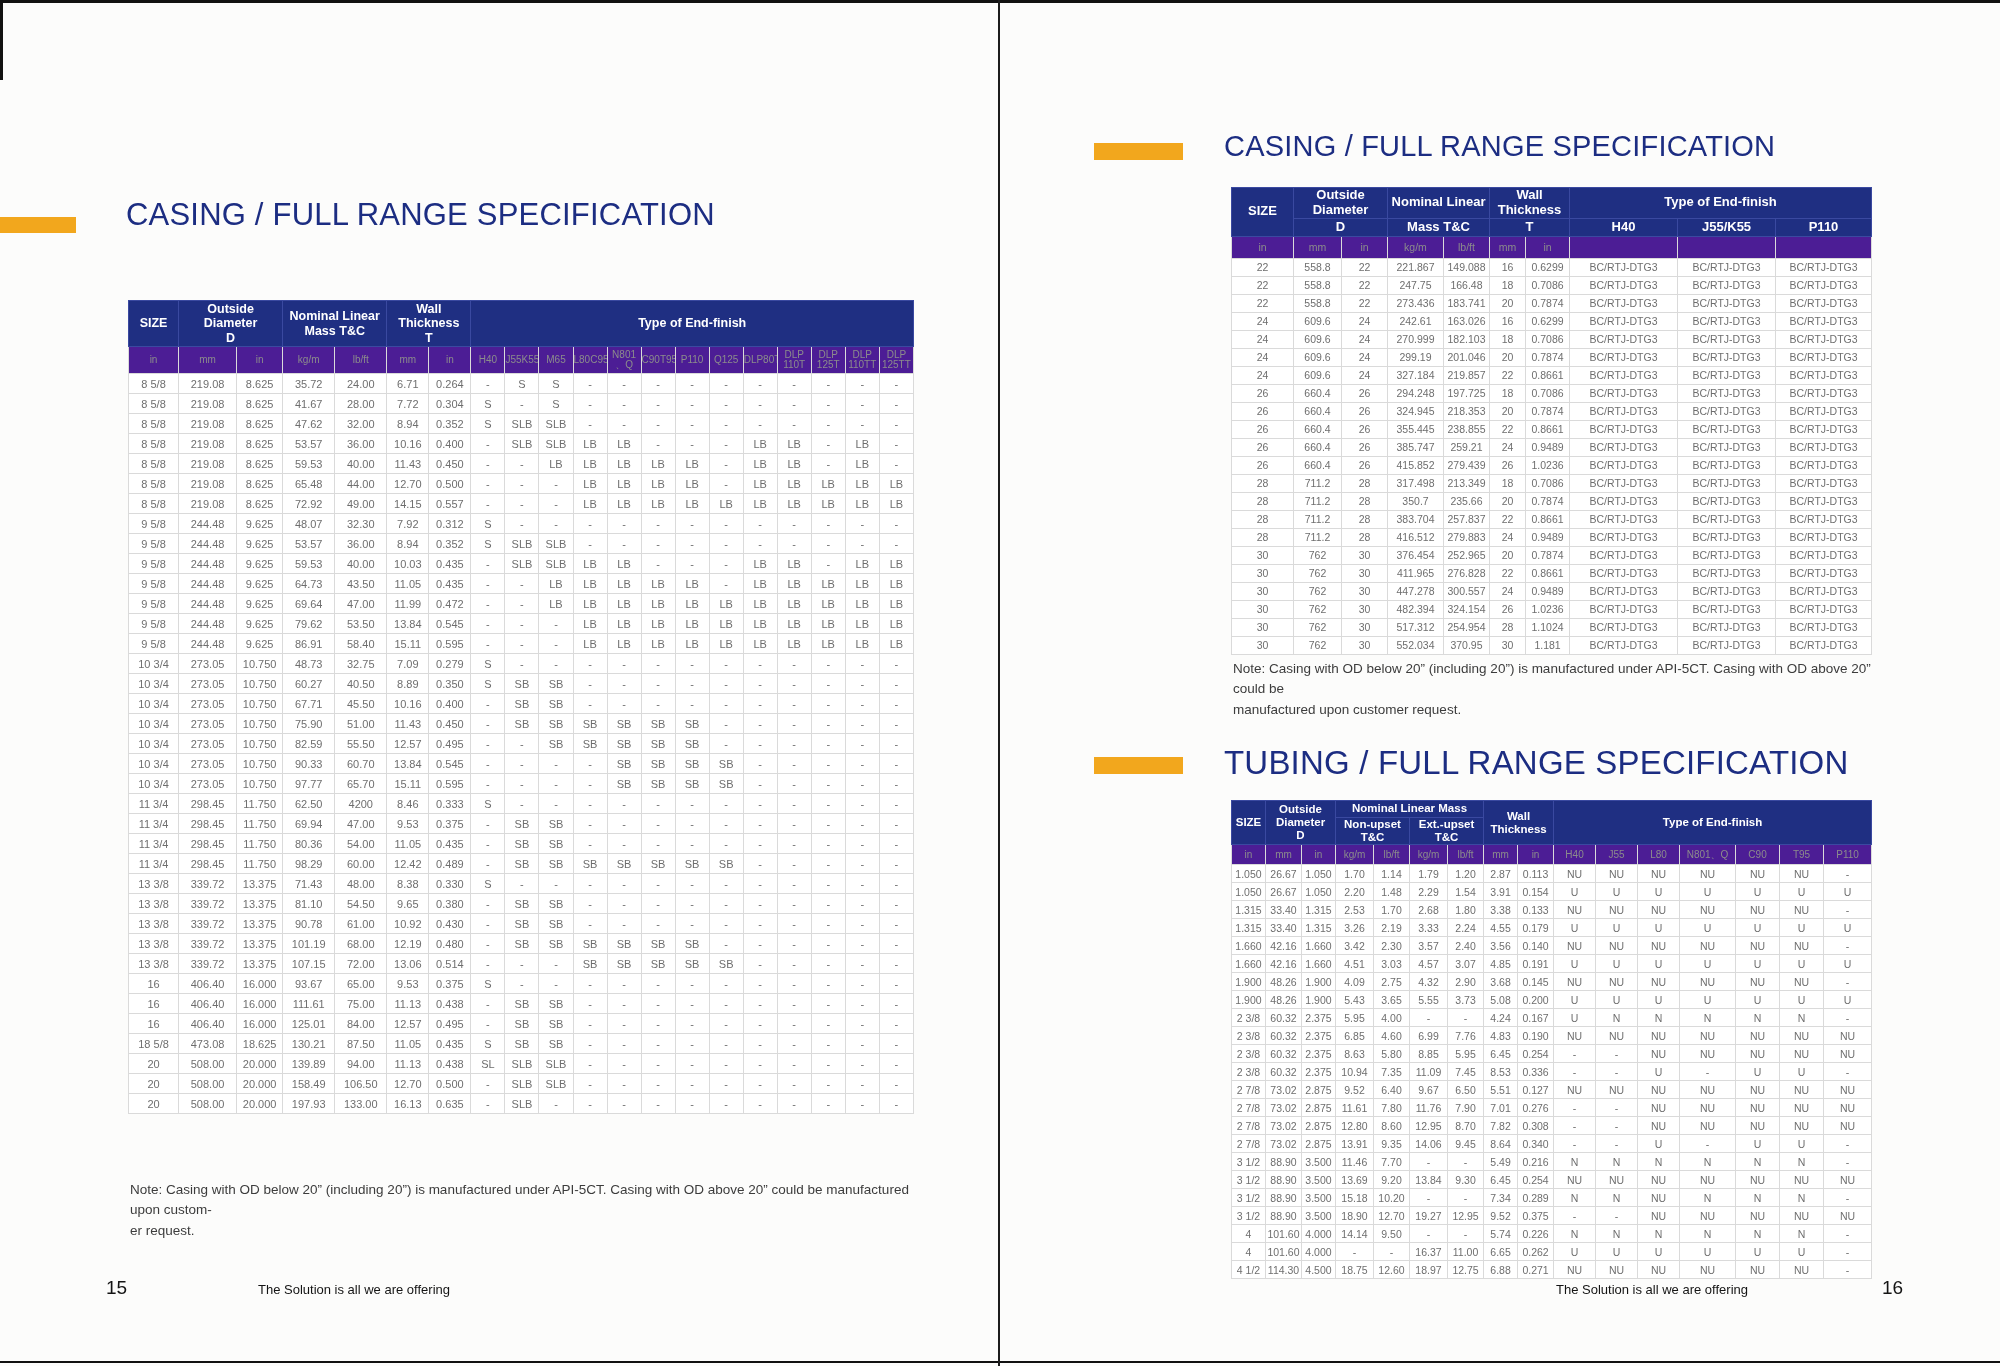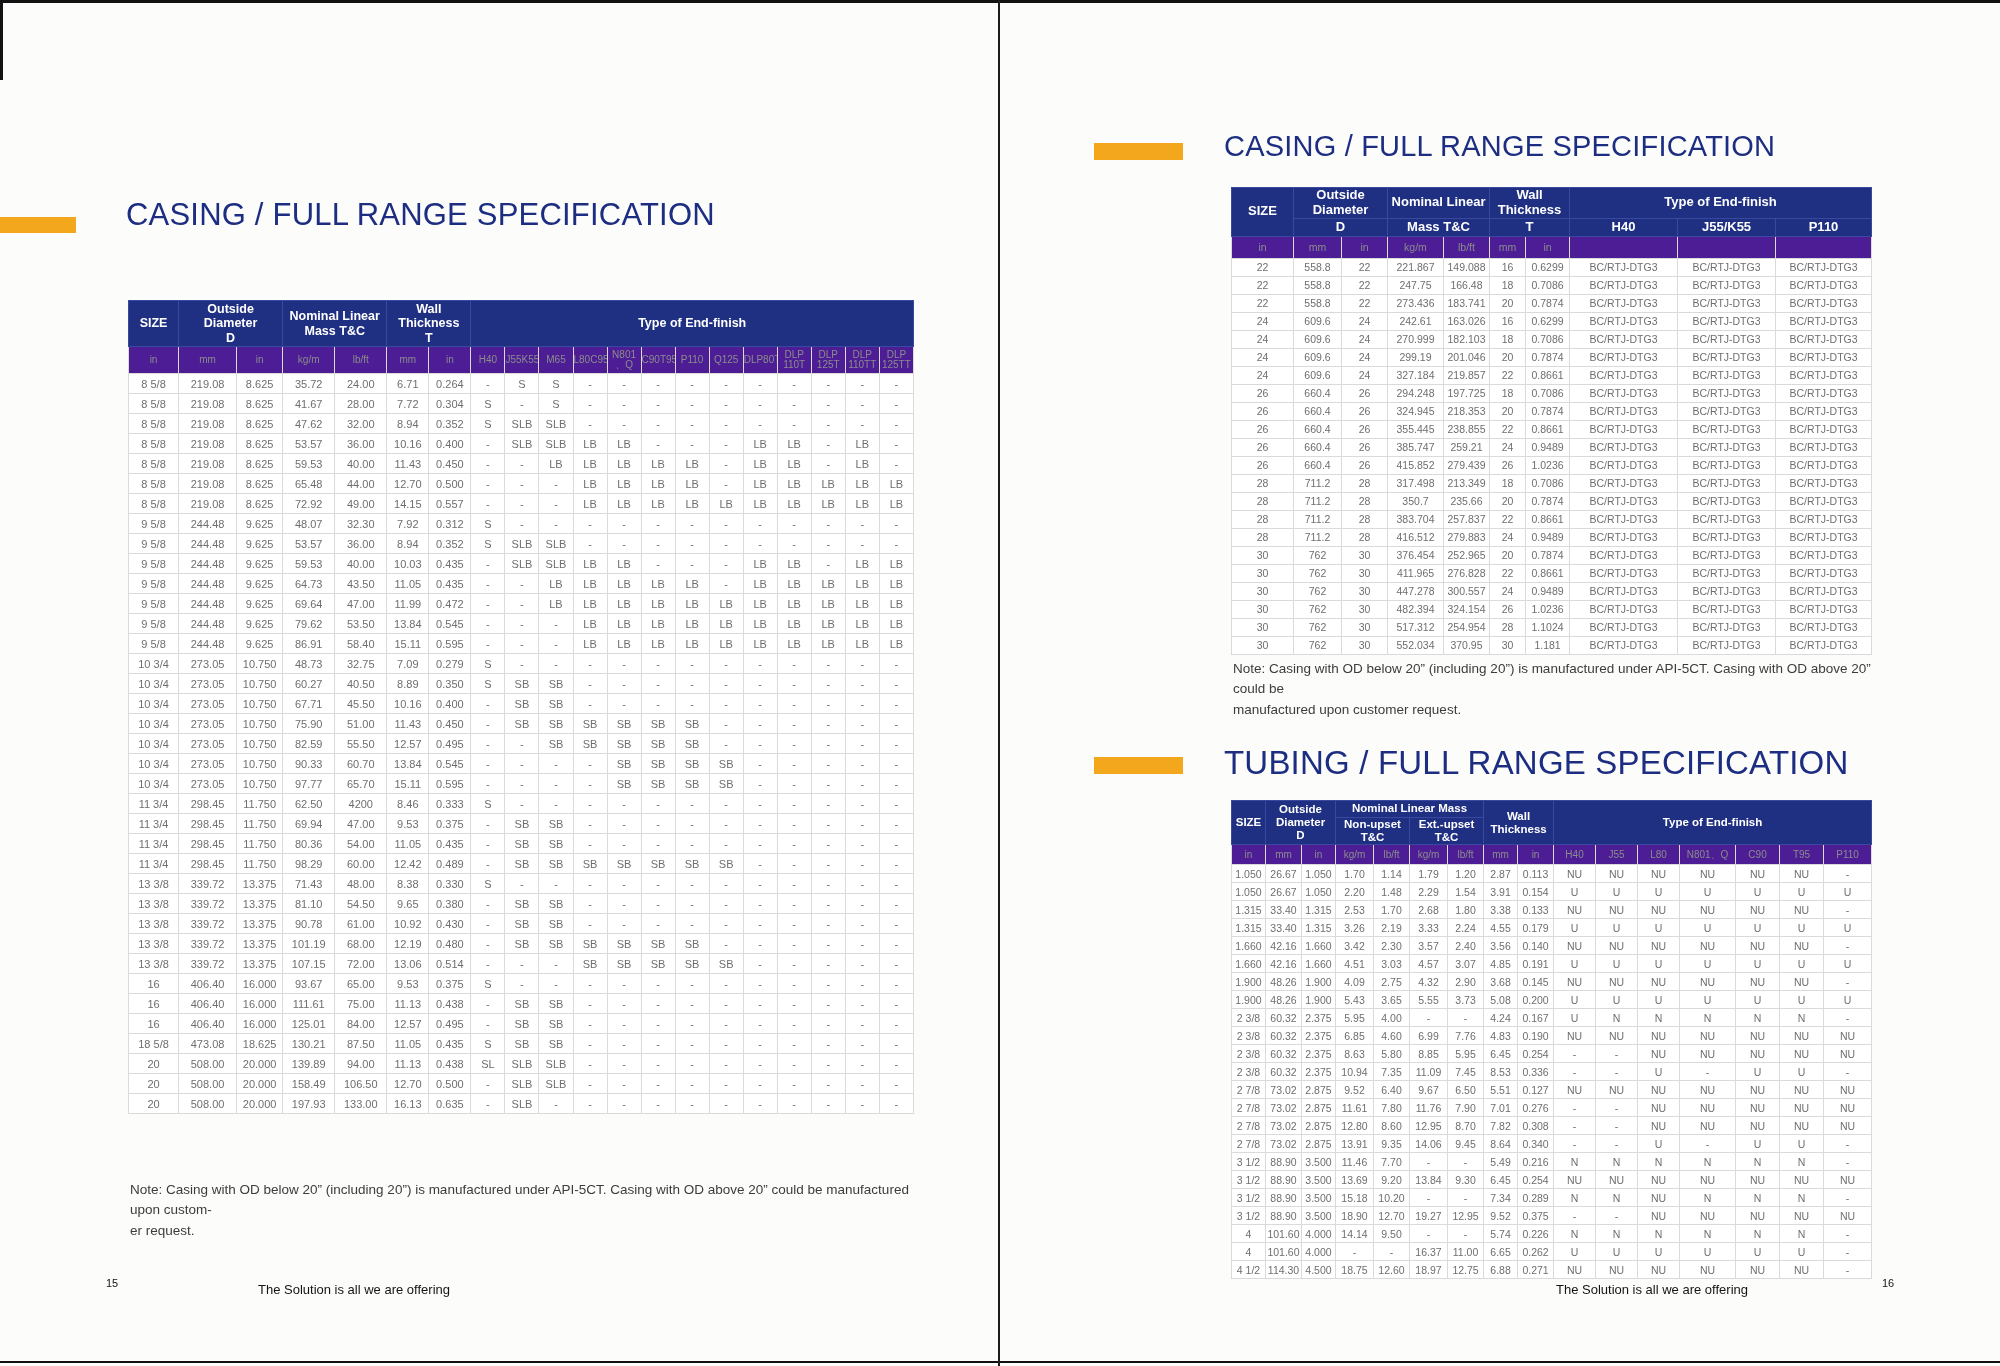--- a/index.html
+++ b/index.html
@@ -47,21 +47,21 @@
   #tubing .sub-row th  { height:20px; font-size:10px; }
   #tubing td { height:18px; font-size:10.5px; }
 
   .note { position:absolute; color:#3C3C3C; font-size:13.5px; line-height:1.5; white-space:pre-line; }
   .note-left  { left:130px;  top:1180px; width:800px; }
   .note-right { left:1233px; top:659px;  width:645px; }
 
   .slogan { position:absolute; font-size:13px; color:#141414; white-space:nowrap; }
   .slogan-left  { left:258px;  top:1282px; }
   .slogan-right { left:1556px; top:1282px; }
-  .pageno { position:absolute; font-size:11px; color:#141414; }
+  .pageno { position:absolute; font-size:19px; color:#141414; }
   .pageno-left  { left:106px;  top:1277px; }
   .pageno-right { left:1882px; top:1277px; }
 </style>
 </head>
 <body>
 
 <div class="frame-top"></div>
 <div class="frame-left"></div>
 <div class="frame-bottom"></div>
 <div class="page-divider"></div>

